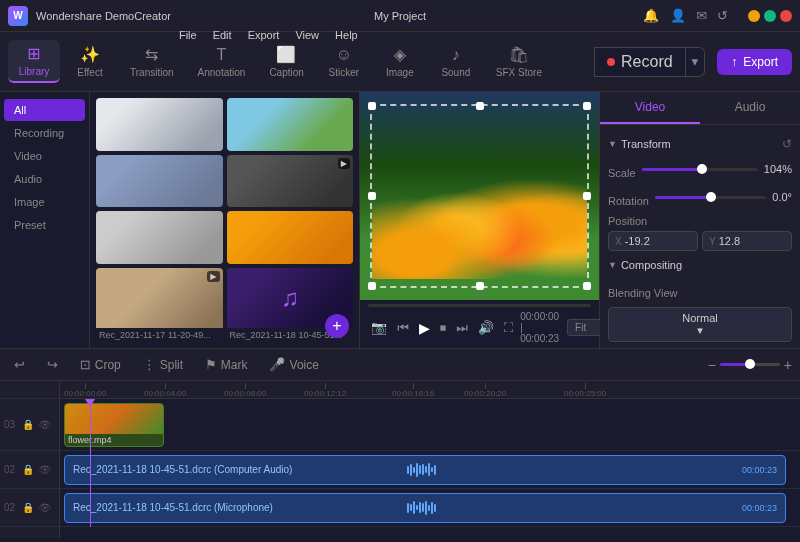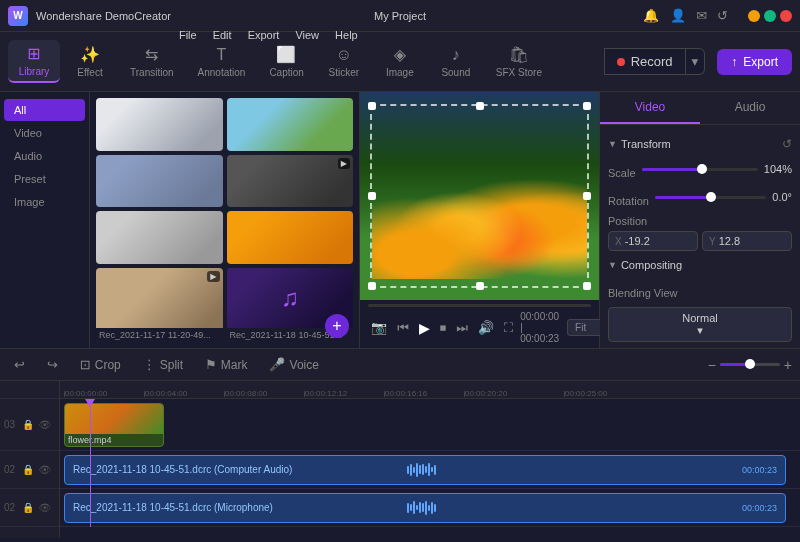--- a/index.html
+++ b/index.html
@@ -123,21 +123,21 @@
     .record-btn {
       background: #1a1a2e;
       border: 1px solid #444;
       border-radius: 0;
       padding: 5px 12px;
       color: #ccc;
       cursor: pointer;
       display: flex;
       align-items: center;
       gap: 6px;
-      font-size: 13px;
+      font-size: 16px;
     }
     .record-dot { width: 8px; height: 8px; background: #ef4444; border-radius: 50%; }
     .record-dropdown {
       background: #1a1a2e;
       border: 1px solid #444;
       border-left: none;
       border-radius: 0 6px 6px 0;
       padding: 5px 6px;
       color: #888;
       cursor: pointer;
@@ -565,21 +565,21 @@
     .ruler-marks {
       display: flex;
       width: 100%;
       position: relative;
       height: 100%;
     }
     .ruler-mark {
       position: absolute;
       bottom: 0;
       display: flex;
-      flex-direction: row;
+      flex-direction: column;
       align-items: center;
     }
     .ruler-line { width: 1px; background: #444; }
     .ruler-label { font-size: 8px; color: #555; white-space: nowrap; }
     .playhead {
       position: absolute;
       top: 0;
       bottom: 0;
       width: 1px;
       background: #a855f7;
@@ -766,24 +766,25 @@
   <button class="export-btn">
     <span>↑</span>
     <span>Export</span>
   </button>
 </div>
 
 <div class="main-content">
 
   <div class="left-panel">
     <div class="library-category active">All</div>
+    <div class="library-category">Recording</div>
     <div class="library-category">Video</div>
     <div class="library-category">Audio</div>
+    <div class="library-category">Image</div>
     <div class="library-category">Preset</div>
-    <div class="library-category">Image</div>
   </div>
 
   <div class="media-grid">
     <div class="media-thumb">
       <div class="thumb-img thumb-top"></div>
 
     </div>
     <div class="media-thumb">
       <div class="thumb-img thumb-field"></div>
 
@@ -996,21 +997,21 @@
             <div class="ruler-label">00:00:04:00</div>
           </div>
           <div class="ruler-mark" style="left:160px;">
             <div class="ruler-line" style="height:6px;"></div>
             <div class="ruler-label">00:00:08:00</div>
           </div>
           <div class="ruler-mark" style="left:240px;">
             <div class="ruler-line" style="height:6px;"></div>
             <div class="ruler-label">00:00:12:12</div>
           </div>
-          <div class="ruler-mark" style="left:320px;">
+          <div class="ruler-mark" style="left:328px;">
             <div class="ruler-line" style="height:6px;"></div>
             <div class="ruler-label">00:00:16:16</div>
           </div>
           <div class="ruler-mark" style="left:400px;">
             <div class="ruler-line" style="height:6px;"></div>
             <div class="ruler-label">00:00:20:20</div>
           </div>
           <div class="ruler-mark" style="left:500px;">
             <div class="ruler-line" style="height:6px;"></div>
             <div class="ruler-label">00:00:25:00</div>

